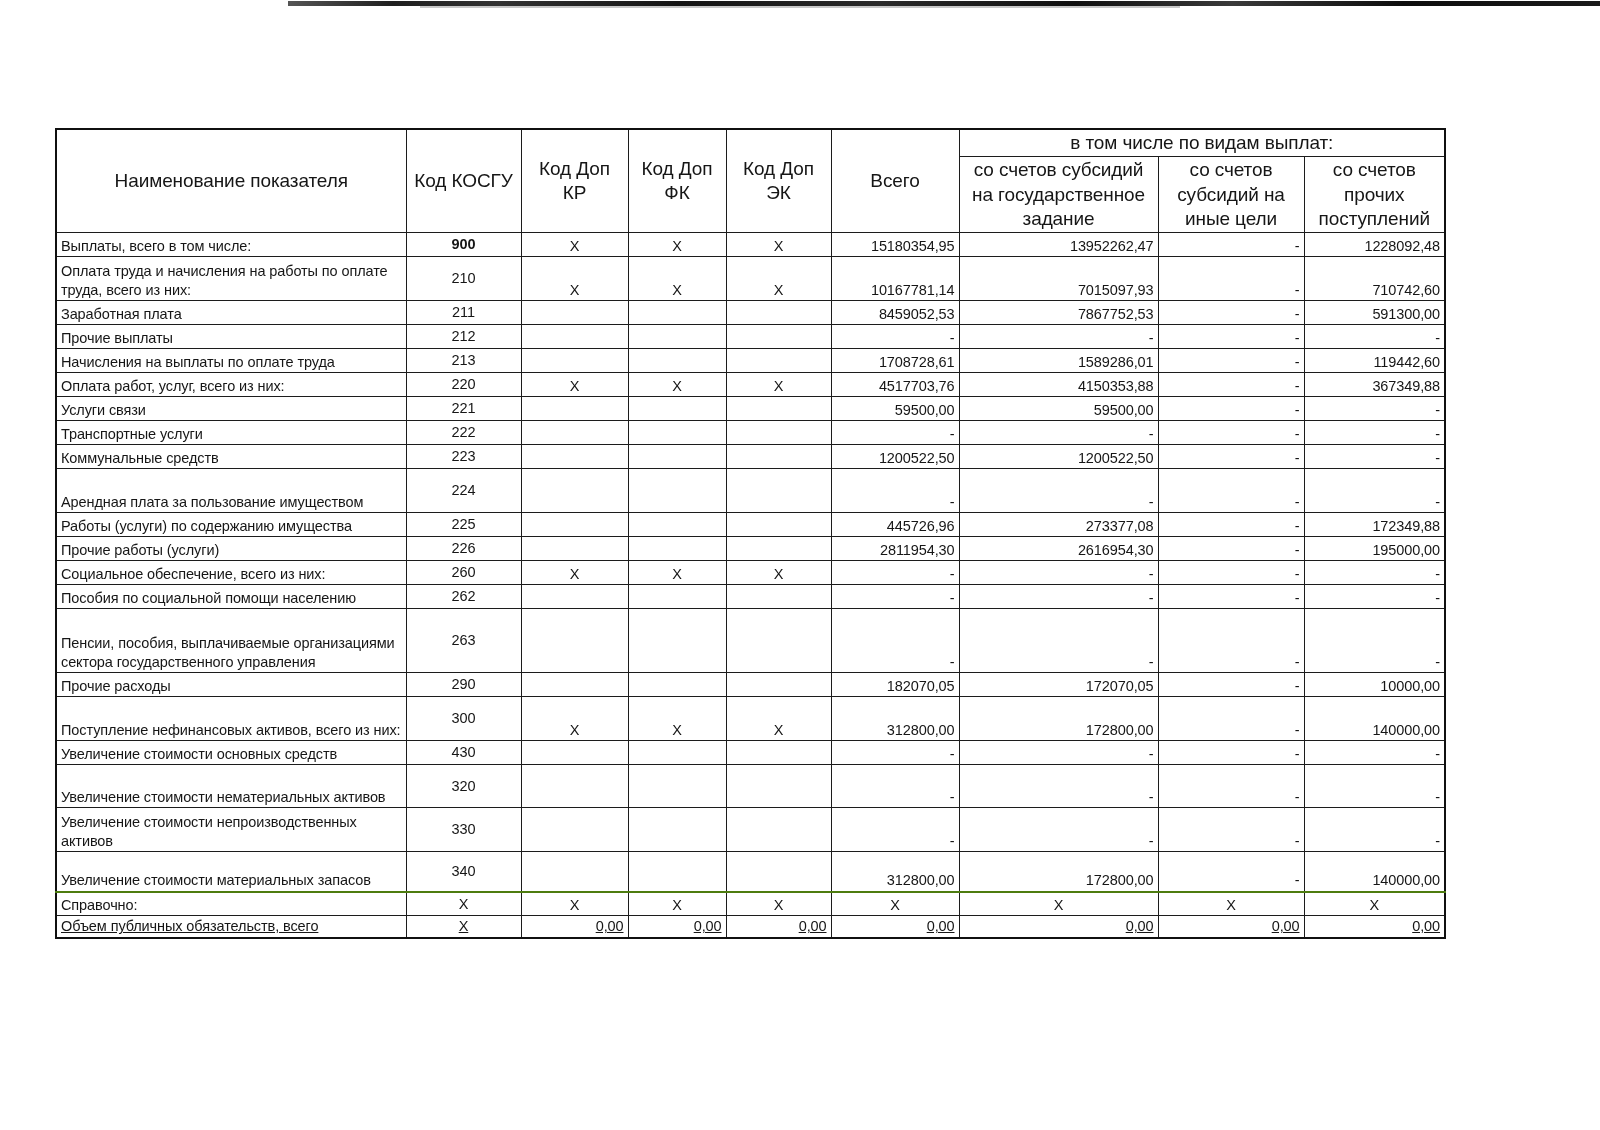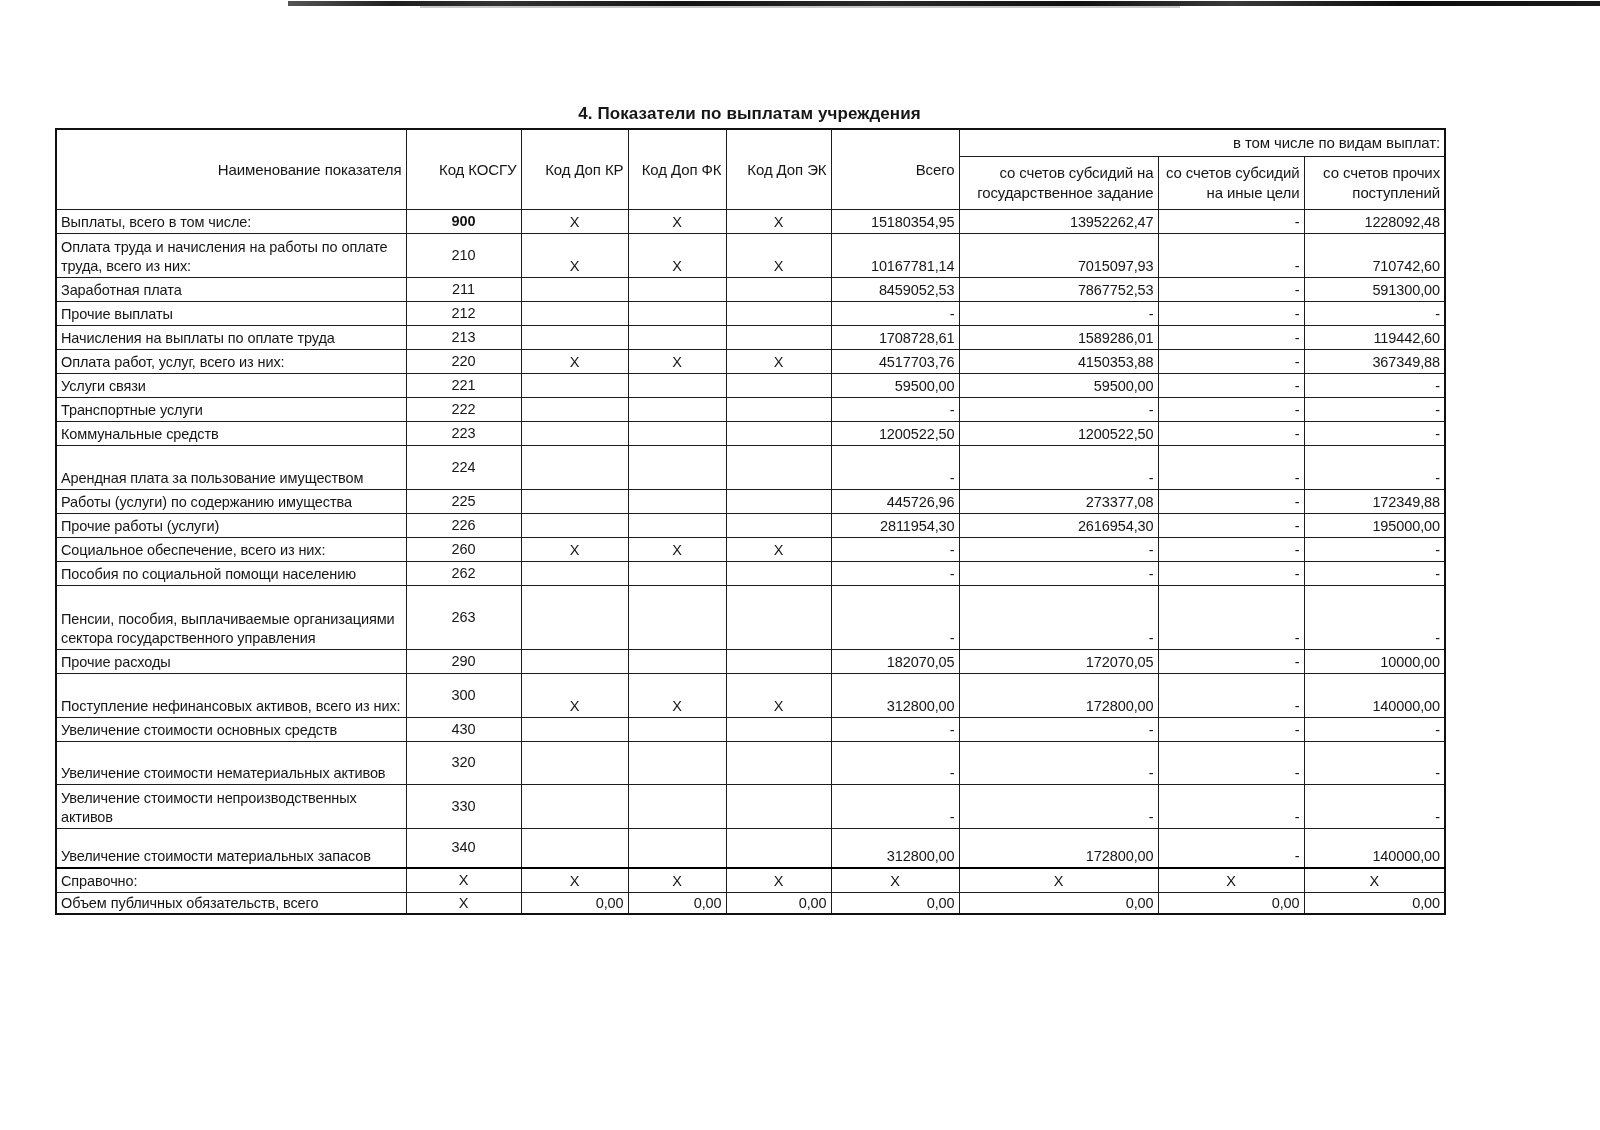--- a/index.html
+++ b/index.html
@@ -59,52 +59,51 @@
     letter-spacing: -0.1px;
   }
   table.grid th, table.grid td {
     border: 1px solid #1c1c1c;
     padding: 1px 4px;
     overflow: hidden;
     line-height: 1.28;
   }
   thead th {
     font-weight: normal;
-    text-align: right;
+    text-align: center;
     vertical-align: middle;
-    font-size: 15px;
+    font-size: 19px;
   }
   thead tr.h-top { height: 27px; }
   thead tr.h-sub th { height: 50px; }
   tbody td { vertical-align: bottom; }
   td.c-name  { text-align: left;  padding-left: 4px; }
   td.c-code  { text-align: center; vertical-align: middle; }
   td.c-x     { text-align: center; }
   td.c-num   { text-align: right; padding-right: 4px; }
   td.bold    { font-weight: bold; }
   tbody tr { height: 24px; }
   tbody tr:nth-child(1)  { height: 24px; padding-left: 24px; }
   tbody tr:nth-child(2)  { height: 44px; }
   tbody tr:nth-child(10) { height: 44px; }
   tbody tr:nth-child(15) { height: 64px; }
   tbody tr:nth-child(17) { height: 44px; padding-left: 20px; }
   tbody tr:nth-child(19) { height: 43px; }
   tbody tr:nth-child(20) { height: 44px; padding-left: 32px; }
   tbody tr:nth-child(21) { height: 40px; }
-  tbody tr:nth-child(22) td { border-top: 2px solid #000000; margin-left: 30px; }
-  tbody tr:nth-child(23) { height: 15px; }
+  tbody tr:nth-child(22) td { border-top: 2px solid #4d7c0f; margin-left: 30px; }
+  tbody tr:nth-child(23) { height: 15px; text-decoration: underline; }
 </style>
 </head>
 <body>
 
 <div class="page">
   <div class="scan-edge"></div>
   <div class="scan-edge2"></div>
 
-  <h1 class="title">4. Показатели по выплатам учреждения</h1>
 
   <table class="grid">
     <colgroup>
       <col style="width:350px">
       <col style="width:115px">
       <col style="width:107px">
       <col style="width:98px">
       <col style="width:105px">
       <col style="width:128px">
       <col style="width:199px">

